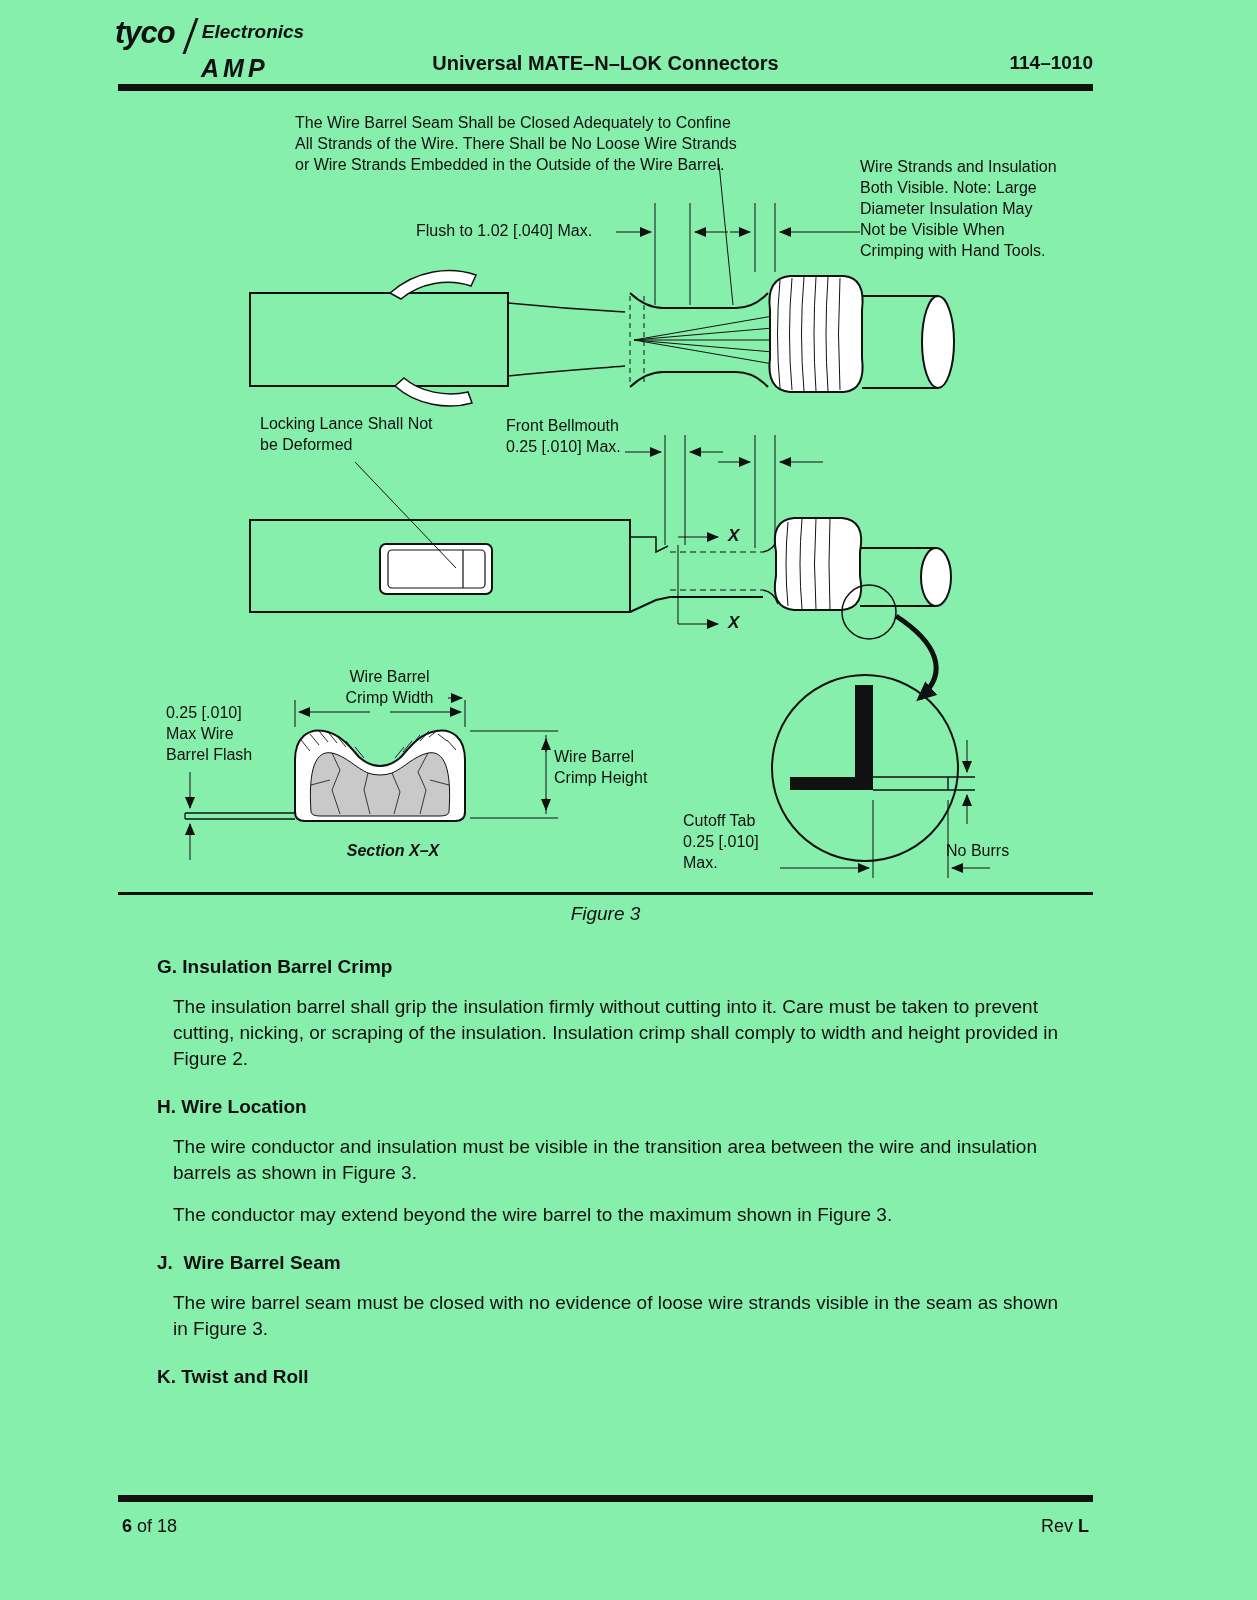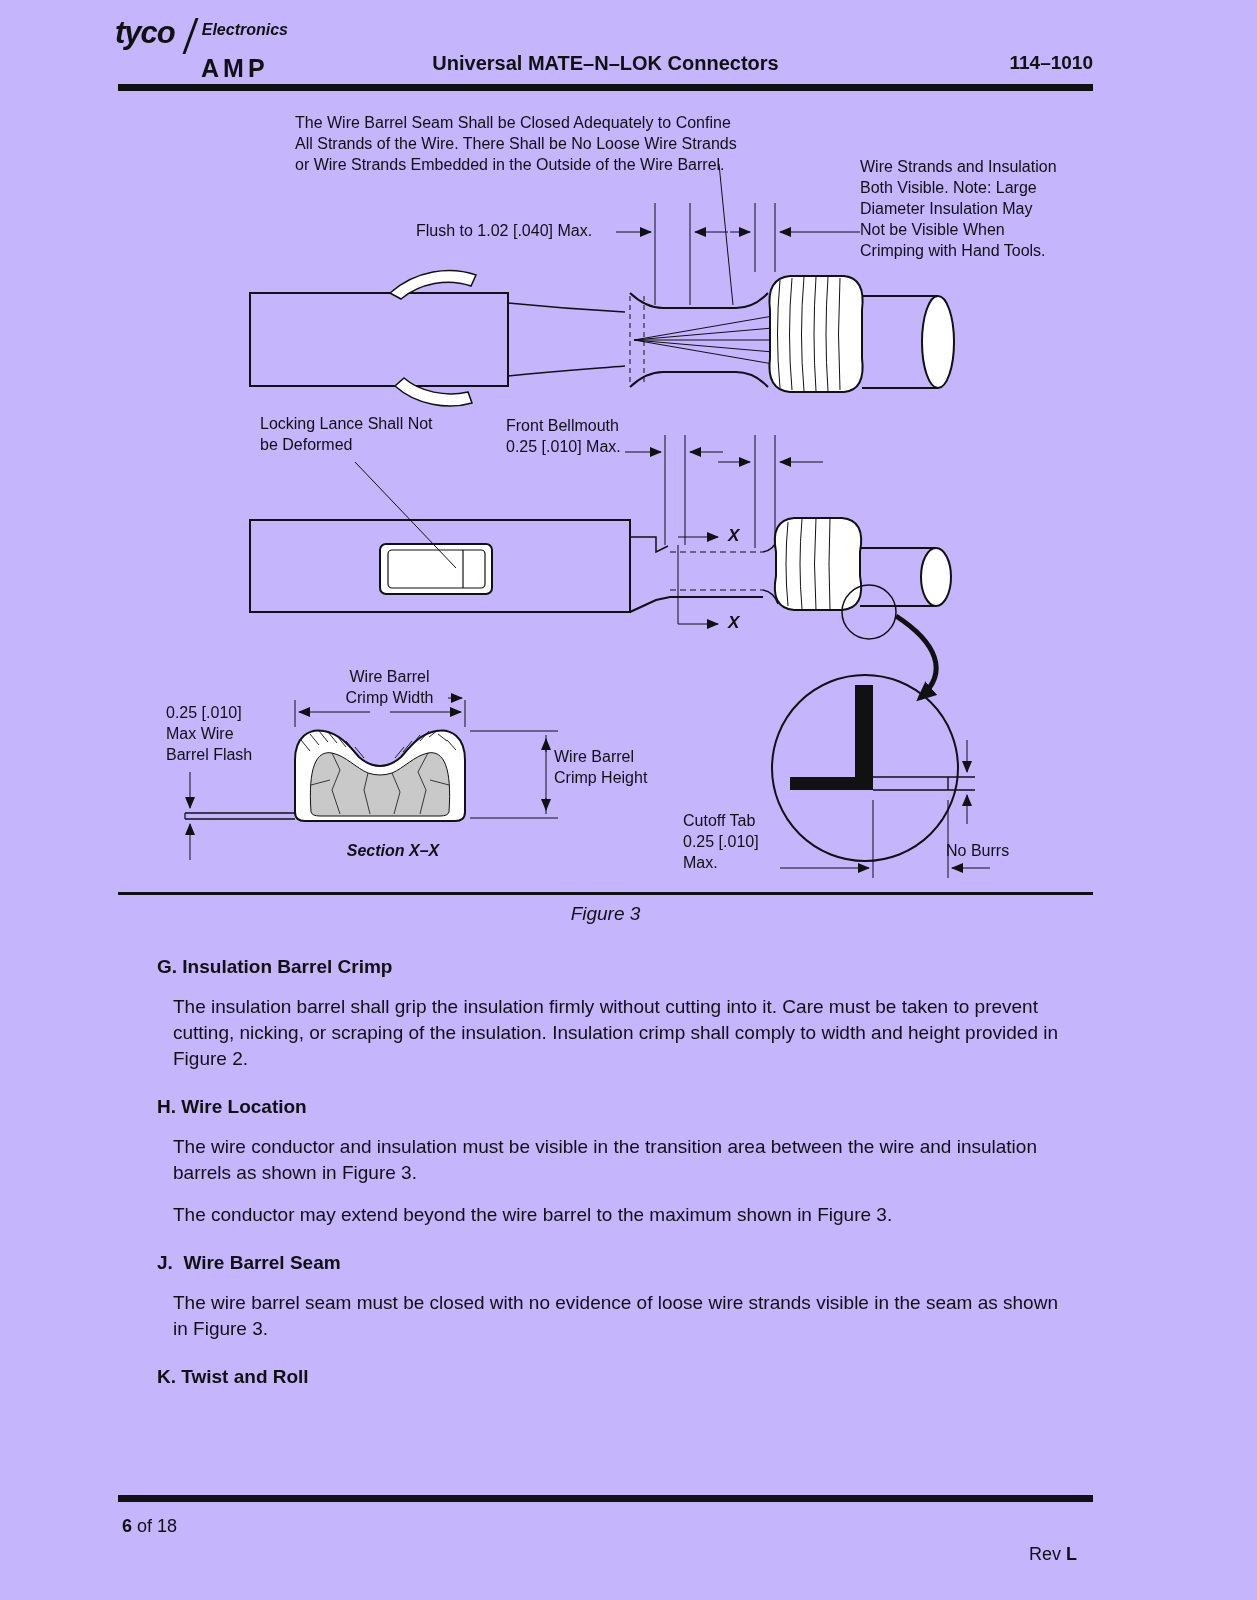--- a/index.html
+++ b/index.html
@@ -1,27 +1,27 @@
 <!DOCTYPE html>
 <html><head>
 <meta charset="utf-8">
 <style>
   html,body{margin:0;padding:0;background:#e8e8e8;}
   .page{
-    position:relative;width:1257px;height:1600px;background:#c4b5fd;
+    position:relative;width:1257px;height:1600px;background:#86efac;
     font-family:"Liberation Sans",sans-serif;color:#111;overflow:hidden;
     margin:0 auto;
   }
   
   .logo{position:absolute;left:115px;top:18px;}
   .logo-row{display:flex;align-items:flex-start;}
   .logo-tyco{font-size:31px;font-weight:bold;font-style:italic;letter-spacing:-1px;line-height:30px;}
   .logo-slash{display:inline-block;width:3px;height:36px;background:#111;transform:skewX(-20deg);margin:0 10px 0 14px;}
-  .logo-electronics{font-size:16px;font-weight:bold;font-style:italic;padding-top:3px;}
-  .logo-amp{font-size:25px;font-weight:bold;letter-spacing:4px;margin:2px 0 0 86px;line-height:24px;}
+  .logo-electronics{font-size:19px;font-weight:bold;font-style:italic;padding-top:3px;}
+  .logo-amp{font-size:25px;font-weight:bold;font-style:italic;letter-spacing:4px;margin:2px 0 0 86px;line-height:24px;}
   .header-band{position:absolute;left:118px;top:44px;width:975px;margin-top:8px;}
   .doc-title{text-align:center;font-size:20px;font-weight:bold;}
   .doc-number{position:absolute;right:0;top:0;font-size:19px;font-weight:bold;}
   .rule{position:absolute;left:118px;width:975px;background:#111;}
   .rule-header{top:84px;height:7px;}
   .rule-fig{top:892px;height:3px;}
   .rule-footer{top:1495px;height:7px;}
   
   .figure-area{position:absolute;left:118px;top:100px;width:995px;height:792px;}
   .figure-area svg{position:absolute;left:0;top:0;}
@@ -32,21 +32,21 @@
   .fig-caption{position:absolute;left:118px;top:903px;width:975px;text-align:center;
     font-size:19px;font-style:italic;}
   
   .sections{position:absolute;left:157px;top:948px;width:935px;}
   .sec-head{font-size:19px;font-weight:bold;margin:24px 0 14px 0;white-space:pre;}
   .sections .section:first-child .sec-head{margin-top:8px;}
   .sec-body{font-size:19px;line-height:26px;margin:16px;}
   
   .footer-band{position:absolute;left:118px;top:1516px;width:975px;font-size:18px;}
   .footer-page{position:absolute;left:4px;top:0;}
-  .footer-rev{position:absolute;right:16px;top:0;margin-top:28px;}
+  .footer-rev{position:absolute;right:4px;top:0;}
   .b{font-weight:bold;}
 </style>
 </head>
 <body>
 
 <div class="page">
 
   <div class="logo">
     <div class="logo-row">
       <span class="logo-tyco">tyco</span>

